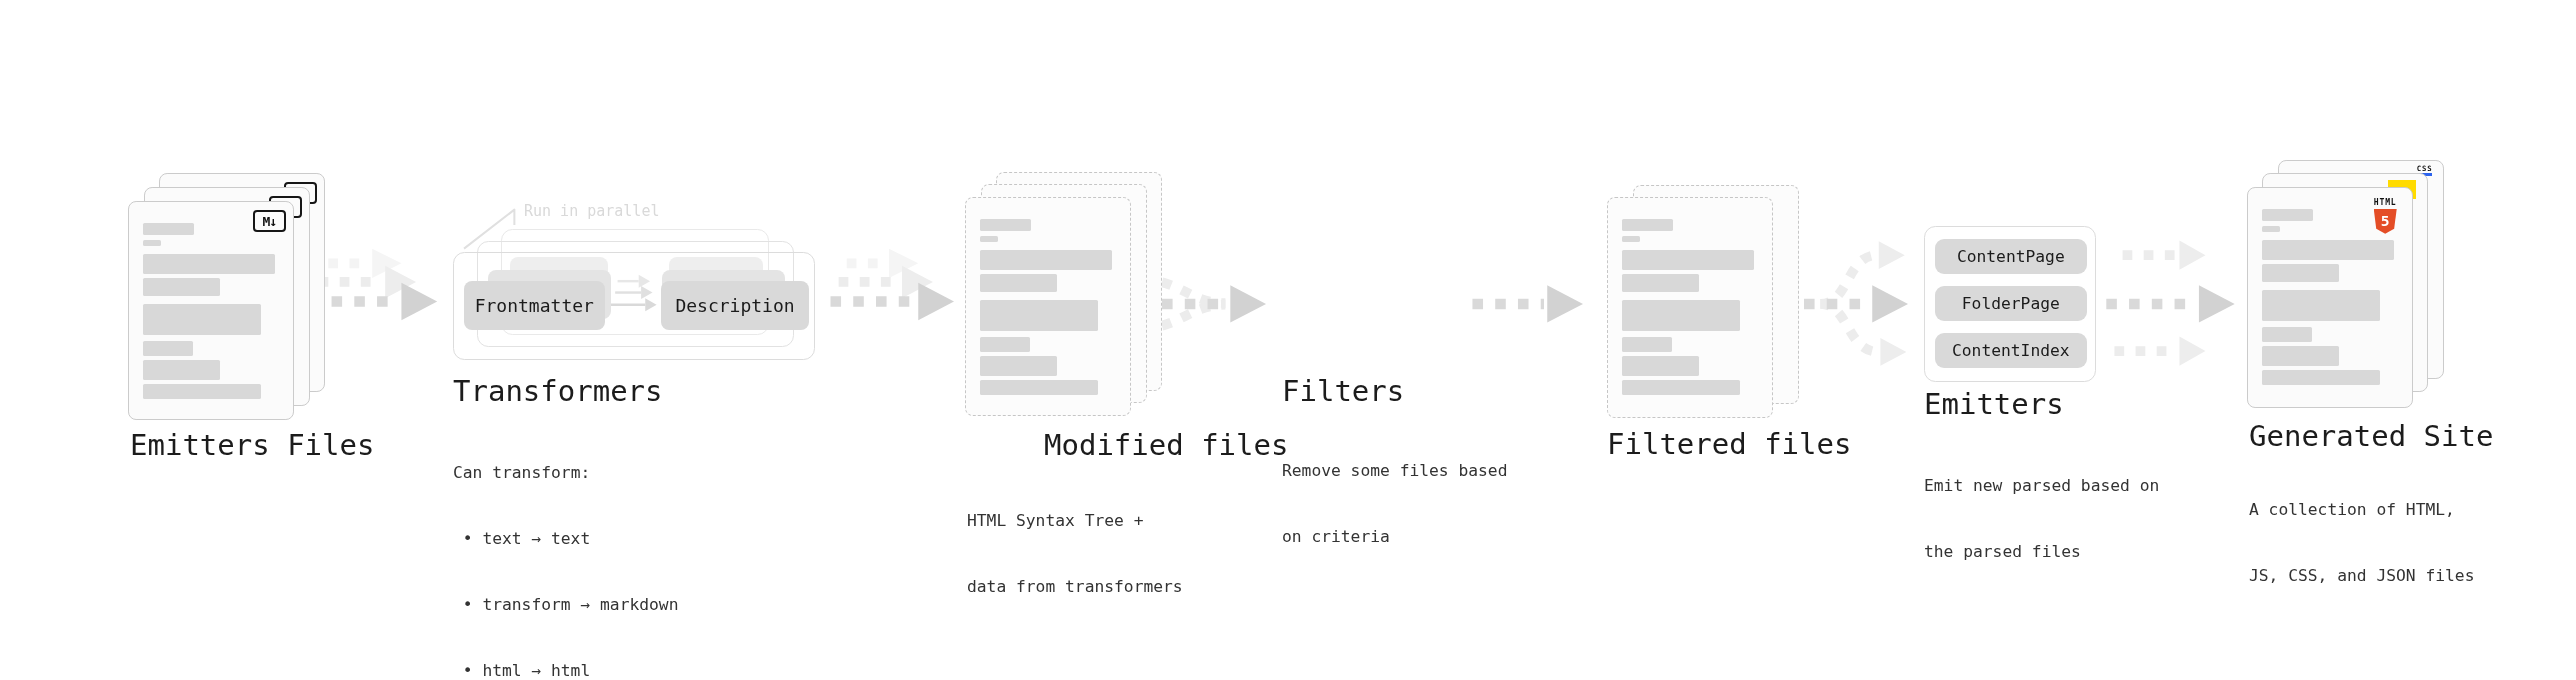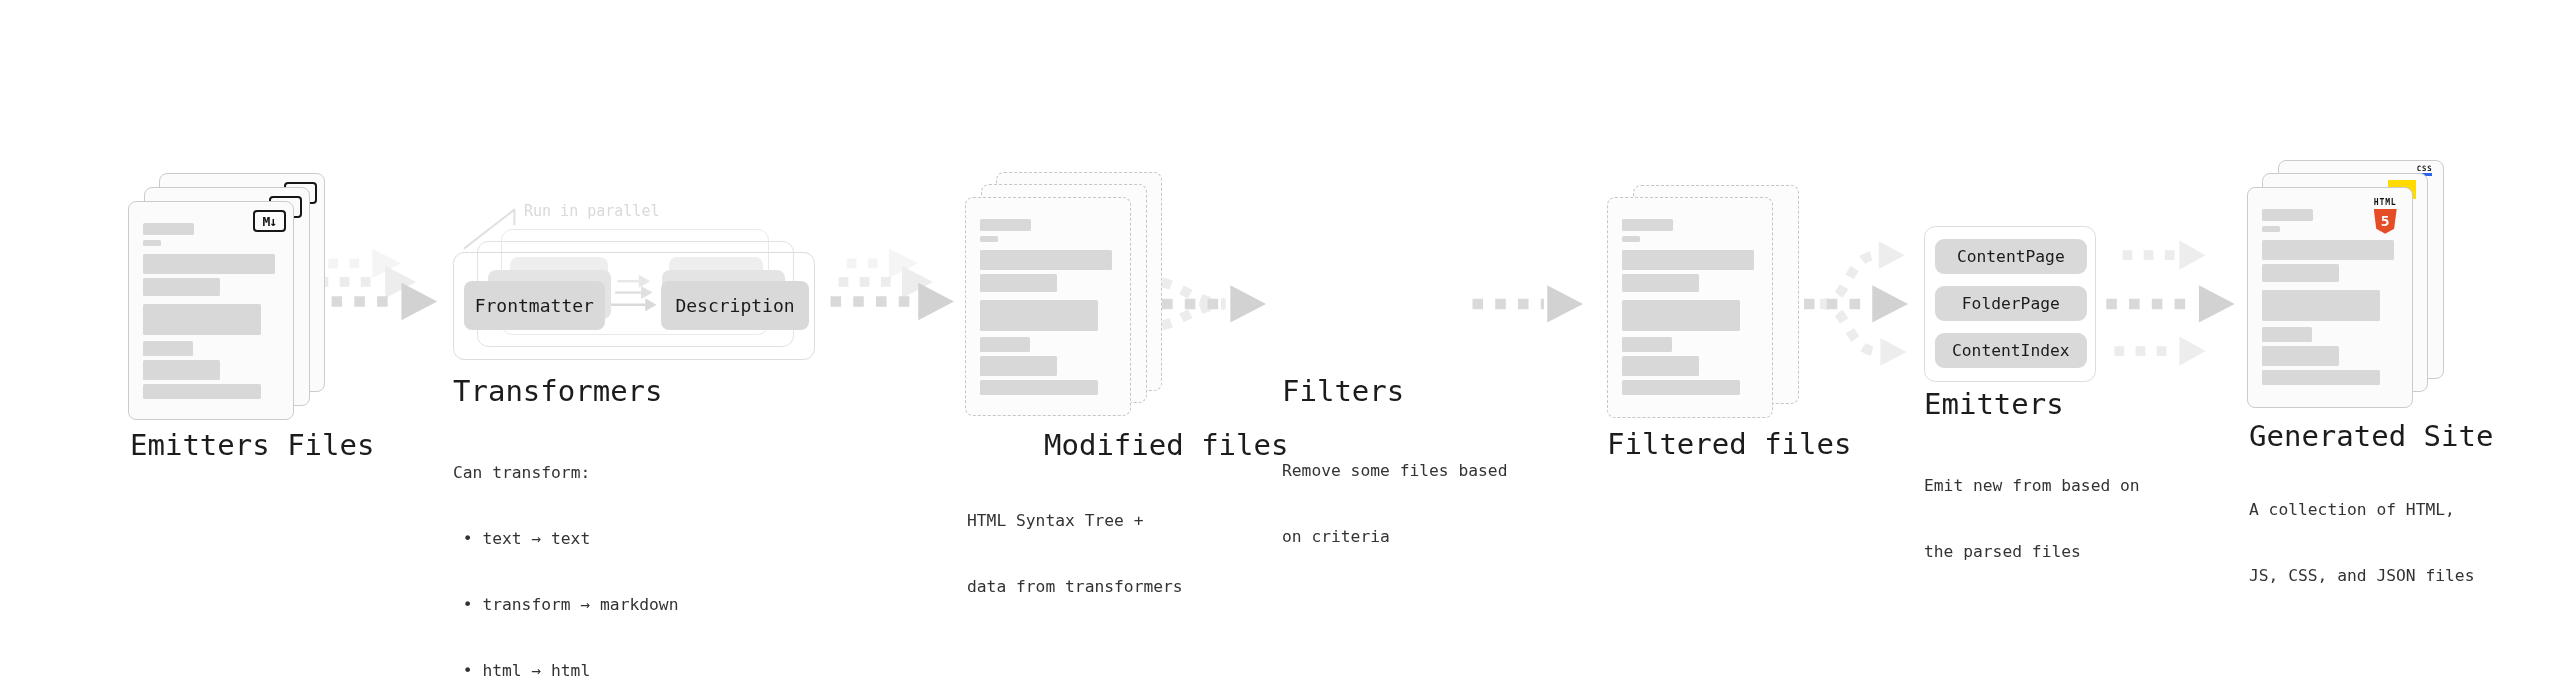--- a/index.html
+++ b/index.html
@@ -230,21 +230,21 @@
   </div>
   <div class="sec-title" style="left:1607px;top:432px;">Filtered files</div>
 
   <div class="panel" style="left:1924px;top:226px;width:172px;height:156px;">
     <div class="gbox sm" style="left:9.8px;top:12.2px;width:152px;height:35px;">ContentPage</div>
     <div class="gbox sm" style="left:9.8px;top:59px;width:152px;height:35px;">FolderPage</div>
     <div class="gbox sm" style="left:9.8px;top:106px;width:152px;height:35px;">ContentIndex</div>
   </div>
   <div class="sec-title" style="left:1924px;top:392px;">Emitters</div>
   <div class="sec-desc" style="left:1924px;top:431px;">
-    <span class="line">Emit new from based on</span>
+    <span class="line">Emit new parsed based on</span>
     <span class="line">the parsed files</span>
   </div>
 
   <div>
     <div class="doc" style="left:2278px;top:160px;">
       <span class="css-badge">CSS</span>
     </div>
     <div class="doc" style="left:2262px;top:173px;">
       <span class="js-badge"></span>
     </div>

